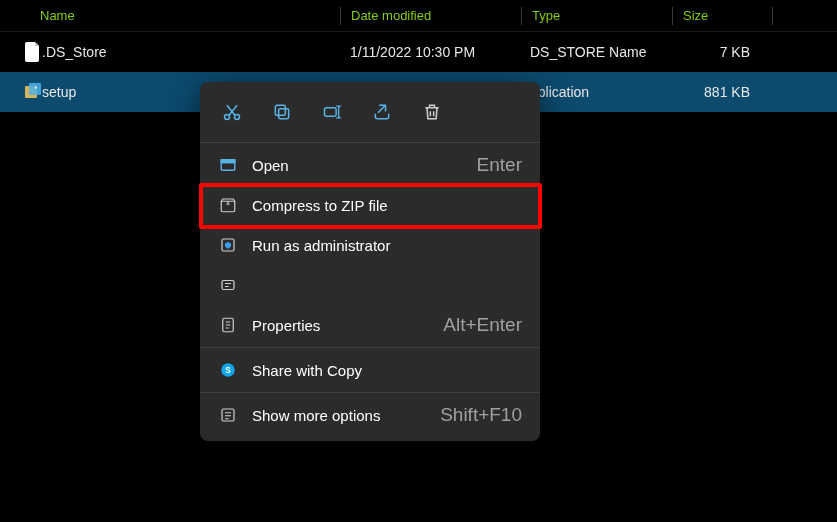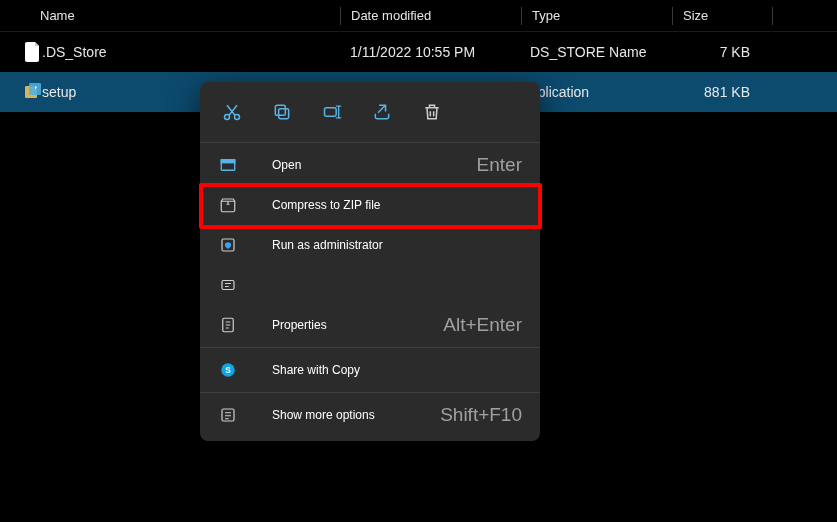--- a/index.html
+++ b/index.html
@@ -12,21 +12,21 @@
       height: 522px;
       overflow: hidden;
       position: relative;
     }
     .file-list { width: 100%; }
     .header-row {
       display: flex;
       align-items: center;
       height: 32px;
       border-bottom: 1px solid #1a1a1a;
-      color: #e5e5e5;
+      color: #84cc16;
       font-size: 13px;
     }
     .col-sep { width:1px; height:18px; background:#3a3a3a; }
     .col { padding: 0 10px; display:flex; align-items:center; }
     .col-name { width: 340px; padding-left: 40px; }
     .col-date { width: 180px; }
     .col-type { width: 150px; }
     .col-size { width: 100px; }
     .row {
       display: flex;
@@ -64,21 +64,21 @@
     }
     .cm-sep { height:1px; background:#3f3f3f; margin: 2px 0; }
     .cm-item {
       display:flex;
       align-items:center;
       height: 40px;
       padding: 0 18px;
       gap: 14px;
       cursor:pointer;
     }
-    .cm-item .cm-label { flex:1; font-size:12px;margin-left:20px; }
+    .cm-item .cm-label { flex:1; font-size:15px; }
     .cm-item .cm-shortcut { color:#a0a0a0; font-size:19px; }
     .cm-item .cm-icon { width:20px; height:20px; display:flex; align-items:center; justify-content:center; }
     .highlight-box {
       position:absolute;
       border: 4px solid #ff0000;
       pointer-events:none;
       left: 199px;
       top: 183px;
       width: 343px;
       height: 46px;
@@ -104,21 +104,21 @@
   <div class="row">
     <div class="col col-name">
       <span class="file-icon">
         <svg width="16" height="20" viewBox="0 0 16 20">
             <path d="M2 0h8l4 4v14a2 2 0 0 1-2 2H2a2 2 0 0 1-2-2V2a2 2 0 0 1 2-2z" fill="#fff"></path>
             <path d="M10 0v4h4" fill="#ccc"></path>
           </svg>
       </span>
       <span>.DS_Store</span>
     </div>
-    <div class="col col-date">1/11/2022 10:55 PM</div>
+    <div class="col col-date">1/11/2022 10:30 PM</div>
     <div class="col col-type">DS_STORE Name</div>
     <div class="col col-size">7 KB</div>
   </div>
 
   <div class="row selected">
     <div class="col col-name">
       <span class="file-icon">
         <svg width="18" height="18" viewBox="0 0 18 18">
             <rect x="1" y="3" width="12" height="12" rx="1" fill="#d9b35a"></rect>
             <rect x="5" y="0" width="12" height="12" rx="1" fill="#4db0e6" opacity="0.85"></rect>

